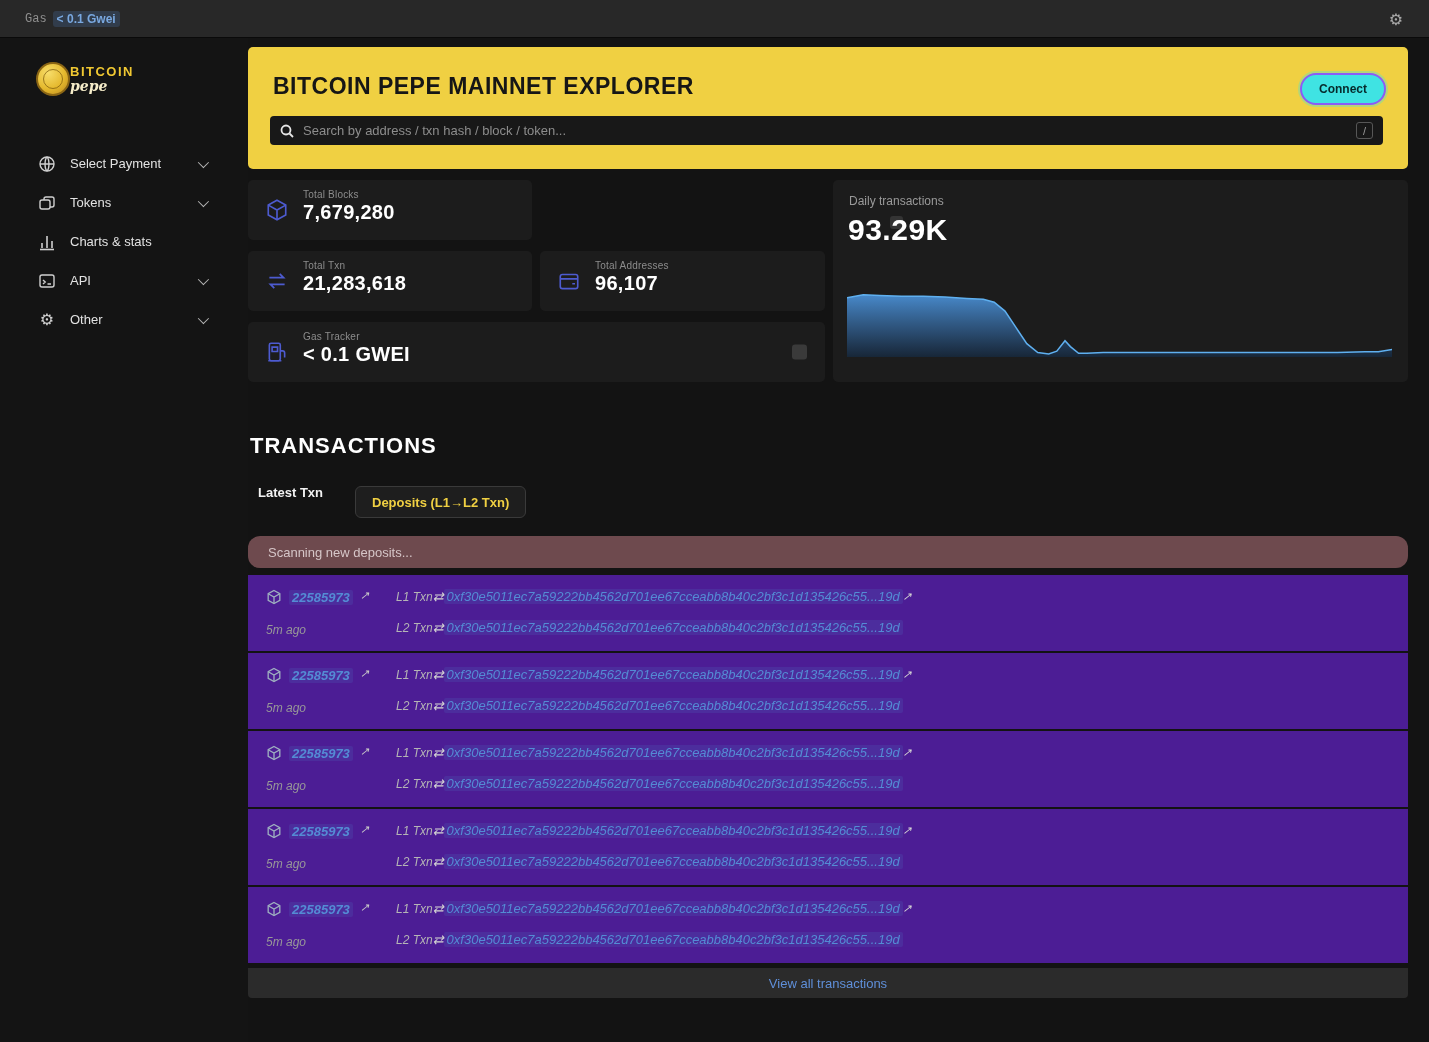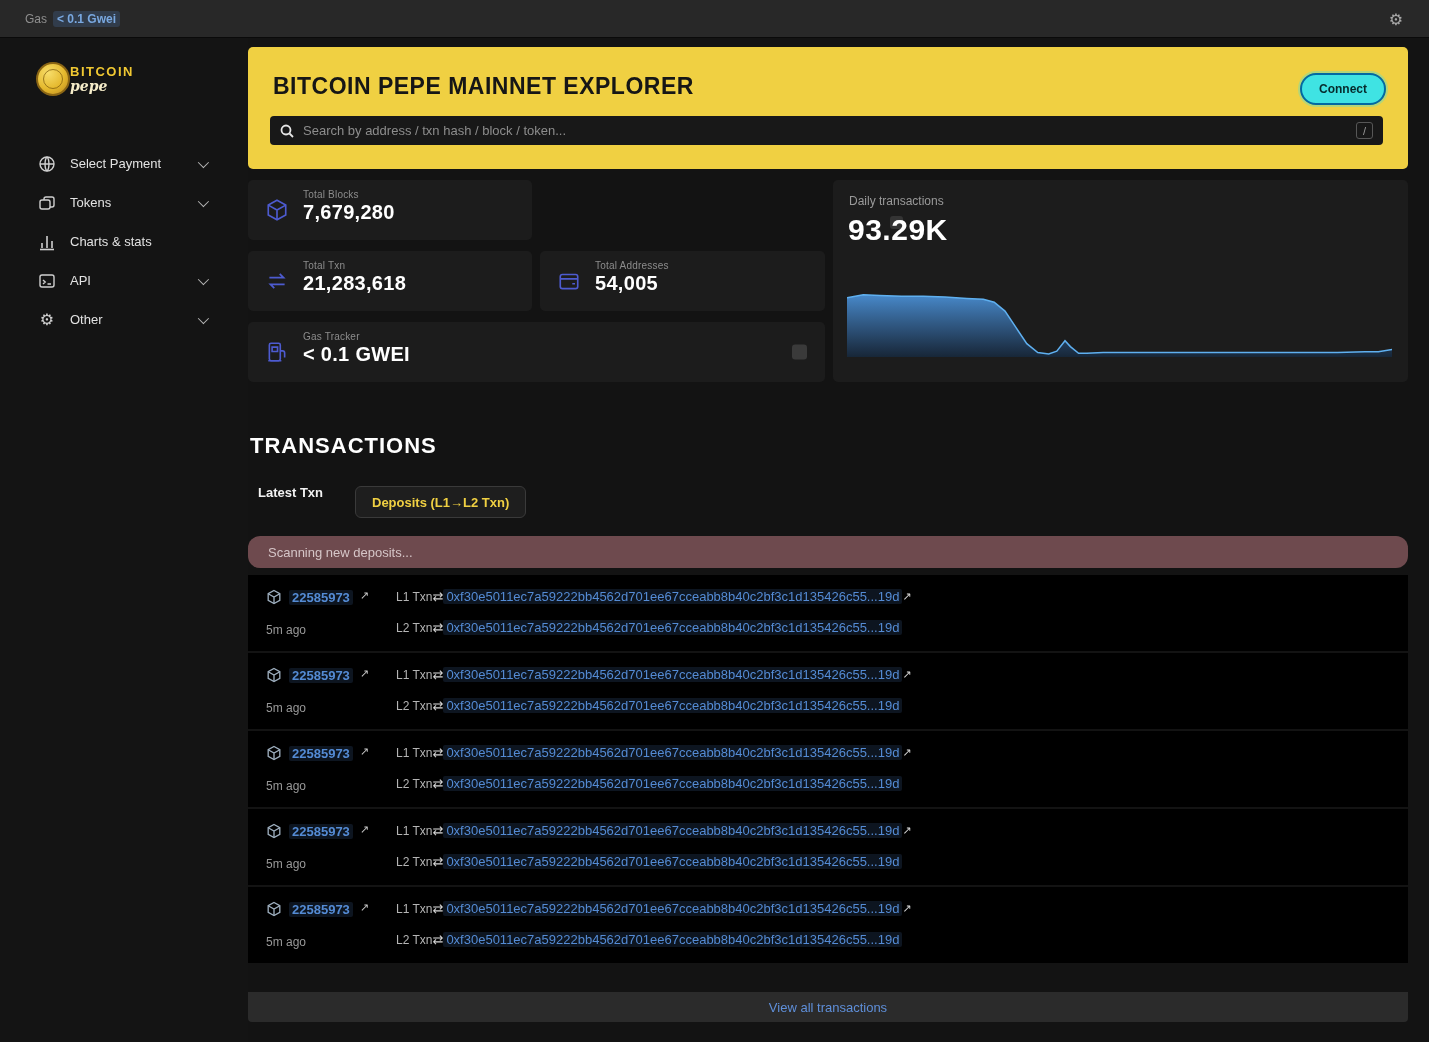--- a/index.html
+++ b/index.html
@@ -1,21 +1,21 @@
 <!DOCTYPE html>
 <html style="--accent-yellow: #f0d042; --accent-cyan: #3fe3e3; --icon-blue: #4d5bd0; --link-blue: #548bd4; --banner-mauve: #6e4a4e;"><head>
 <meta charset="utf-8">
 <style>
   * { margin:0; padding:0; box-sizing:border-box; }
   html,body { width:1429px; height:1042px; background:#131313; font-family:"Liberation Sans", sans-serif; overflow:hidden; }
 
   
   .topbar { position:absolute; left:0; top:0; width:1429px; height:38px; background:#282828; border-bottom:1px solid #0a0a0a; display:flex; align-items:center; }
   .gas-wrap { margin-left:25px; font-size:12px; display:flex; align-items:center; gap:6px; }
-  .gas-label { color:#8f8f8f; }
+  .gas-label { color:#8f8f8f;font-family:Liberation Mono, monospace; }
   .gas-value { color:#79a8e0; background:rgba(80,130,200,0.22); padding:1px 4px; border-radius:3px; font-weight:bold; }
   .topbar-gear { position:absolute; right:26px; top:50%; transform:translateY(-50%); color:#a8a8a8; font-size:16px; cursor:pointer; }
 
   
   .sidebar { position:absolute; left:0; top:38px; width:248px; height:1004px; background:#141414; }
   .brand { display:flex; align-items:center; margin:24px 0 0 36px; }
   .brand-coin { width:34px; height:34px; border-radius:50%; background:radial-gradient(circle at 35% 30%, #f7dd6a, #e5b92e 55%, #b9871c); border:2px solid #8a6514; position:relative; }
   .brand-coin::after { content:""; position:absolute; left:5px; top:5px; right:5px; bottom:5px; border-radius:50%; border:1px solid rgba(120,85,10,.7); }
   .brand-text1 { color:#f0c832; font-size:13px; font-weight:bold; letter-spacing:1.5px; line-height:14px; }
   .brand-text2 { color:#f5ecc9; font-size:14px; font-weight:bold; font-style:italic; font-family:"DejaVu Serif", serif; line-height:14px; }
@@ -25,21 +25,21 @@
   .nav-item .nlabel { font-size:13px; font-weight:500; }
   .chev { position:absolute; right:42px; width:8px; height:8px; border-right:1.5px solid #b5b5b5; border-bottom:1.5px solid #b5b5b5; transform:rotate(45deg) translateY(-2px); }
   .gear-glyph { font-size:16px; line-height:16px; }
 
   
   .main { position:absolute; left:248px; top:38px; width:1160px; height:1004px; }
 
   
   .banner { position:absolute; left:0; top:9px; width:1160px; height:122px; background:var(--accent-yellow,#f0d042); border-radius:5px; }
   .banner-title { position:absolute; left:25px; top:26px; font-size:23px; font-weight:900; color:#161616; letter-spacing:.5px; }
-  .connect-btn { position:absolute; right:22px; top:26px; background:var(--accent-cyan,#3fe3e3); color:#062a2c; font-size:12px; font-weight:bold; padding:7px 17px; border:2px solid #0369a1; border-radius:16px; cursor:pointer; box-shadow:0 0 0 2px rgba(63,227,227,.35); }
+  .connect-btn { position:absolute; right:22px; top:26px; background:var(--accent-cyan,#3fe3e3); color:#062a2c; font-size:12px; font-weight:bold; padding:7px 17px; border:2px solid #8b5cf6; border-radius:16px; cursor:pointer; box-shadow:0 0 0 2px rgba(63,227,227,.35); }
   .searchbar { position:absolute; left:22px; right:25px; top:69px; height:29px; background:#181818; border-radius:4px; display:flex; align-items:center; padding:6px 10px; }
   .search-mag { width:14px; height:14px; margin-right:9px; color:#e6e6e6; flex:none; }
   .search-input { flex:1; background:transparent; border:none; outline:none; color:#cfcfcf; font-size:13px; }
   .search-input::placeholder { color:#8d8d8d; }
   .slash-hint { width:17px; height:17px; border:1px solid #575757; border-radius:3px; color:#9a9a9a; font-size:11px; display:flex; align-items:center; justify-content:center; flex:none; }
 
   
   .stat-card { position:absolute; background:#1c1c1c; border-radius:5px; height:60px; }
   .stat-icon { position:absolute; left:17px; top:50%; transform:translateY(-50%); width:24px; height:24px; color:var(--icon-blue,#4d5bd0); }
   .stat-body { position:absolute; left:55px; top:9px; }
@@ -56,33 +56,33 @@
   .daily-chart { position:absolute; left:14px; top:103px; width:545px; height:74px; }
 
   
   .tx-heading { position:absolute; left:2px; top:395px; color:#fff; font-size:22px; font-weight:900; letter-spacing:1px; }
   .tab-latest { position:absolute; left:10px; top:447px; color:#f2f2f2; font-size:13px; font-weight:bold; cursor:pointer; }
   .tab-deposits { position:absolute; left:107px; top:448px; height:32px; background:#1e1e1e; border:1px solid #3a3a3a; border-radius:6px; color:var(--accent-yellow,#f0d042); font-size:13px; font-weight:bold; padding:0 16px; display:flex; align-items:center; cursor:pointer; }
   .scan-banner { position:absolute; left:0; top:498px; width:1160px; height:32px; background:var(--banner-mauve,#6e4a4e); border-radius:12px; display:flex; align-items:center; }
   .scan-text { margin-left:20px; color:#d6c6c8; font-size:13px; }
 
   .rows { position:absolute; left:0; top:537px; width:1160px; }
-  .tx-row { position:relative; height:76px; background:#000000; margin-bottom:2px; }
+  .tx-row { position:relative; height:76px; background:#4c1d95; margin-bottom:2px;font-style:italic; }
   .tx-row .cube { position:absolute; left:18px; top:14px; width:16px; height:16px; color:#9fb0c0; }
   .blk-link { position:absolute; left:41px; top:15px; font-size:13px; font-weight:bold; color:#548bd4; background:rgba(80,130,200,0.16); padding:0 3px; border-radius:2px; cursor:pointer; }
   .blk-arrow { position:absolute; left:112px; top:14px; color:#c8c8c8; font-size:11px; cursor:pointer; }
   .age { position:absolute; left:18px; top:48px; color:#989898; font-size:12px; }
   .hline { position:absolute; left:148px; display:flex; align-items:center; }
   .hline.l1 { top:14px; } .hline.l2 { top:45px; }
   .hlabel { color:#b5b5b5; font-size:12px; }
   .swap-icon { color:#d2d2d2; font-size:13px; }
   .hash-link { color:#548bd4; font-size:13px; background:rgba(80,130,200,0.16); padding:0 3px; border-radius:2px; cursor:pointer; }
   .ext-arrow { color:#d5d5d5; font-size:11px; cursor:pointer; }
 
-  .tx-footer { position:absolute; left:0; top:930px; width:1160px; height:30px; background:#2b2b2b; border-radius:0 0 4px 4px; display:flex; align-items:center; justify-content:center;margin-top:24px; }
+  .tx-footer { position:absolute; left:0; top:930px; width:1160px; height:30px; background:#2b2b2b; border-radius:0 0 4px 4px; display:flex; align-items:center; justify-content:center; }
   .footer-link { color:#5f8fd9; font-size:13px; font-weight:500; cursor:pointer; }
 
   svg { display:block; }
 </style>
 </head>
 <body>
 
 <div class="topbar">
   <div class="gas-wrap">
     <span class="gas-label">Gas</span>
@@ -189,21 +189,21 @@
   </div>
   <div class="stat-card" style="left:292px; top:213px; width:285px;">
     <span class="stat-icon">
       <svg width="24" height="24" viewBox="0 0 22 22" fill="none" stroke="currentColor" stroke-width="1.5">
           <rect x="3" y="5" width="16" height="13" rx="2"></rect>
           <path d="M3 9h16M14 13.5h2.5"></path>
         </svg>
     </span>
     <div class="stat-body">
       <div class="stat-label">Total Addresses</div>
-      <div class="stat-value">54,005</div>
+      <div class="stat-value">96,107</div>
     </div>
   </div>
   <div class="stat-card" style="left:0; top:284px; width:577px;">
     <span class="stat-icon">
       <svg width="24" height="24" viewBox="0 0 22 22" fill="none" stroke="currentColor" stroke-width="1.5">
           <rect x="4" y="3" width="10" height="16" rx="1.5"></rect>
           <path d="M6.5 6.5h5v4h-5zM14 10h2a2 2 0 0 1 2 2v4M3 19h12"></path>
         </svg>
     </span>
     <div class="stat-body">

